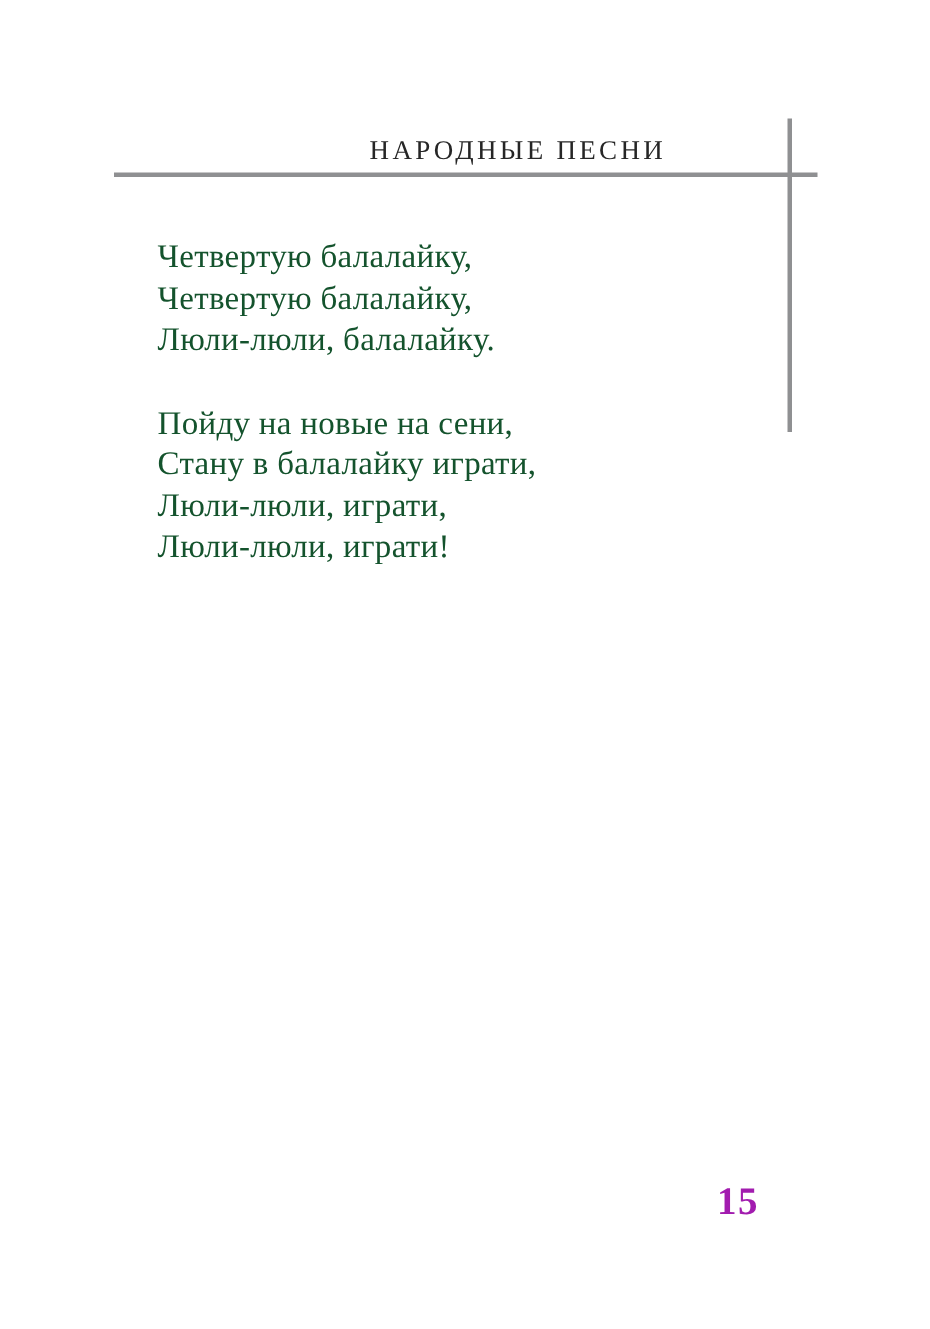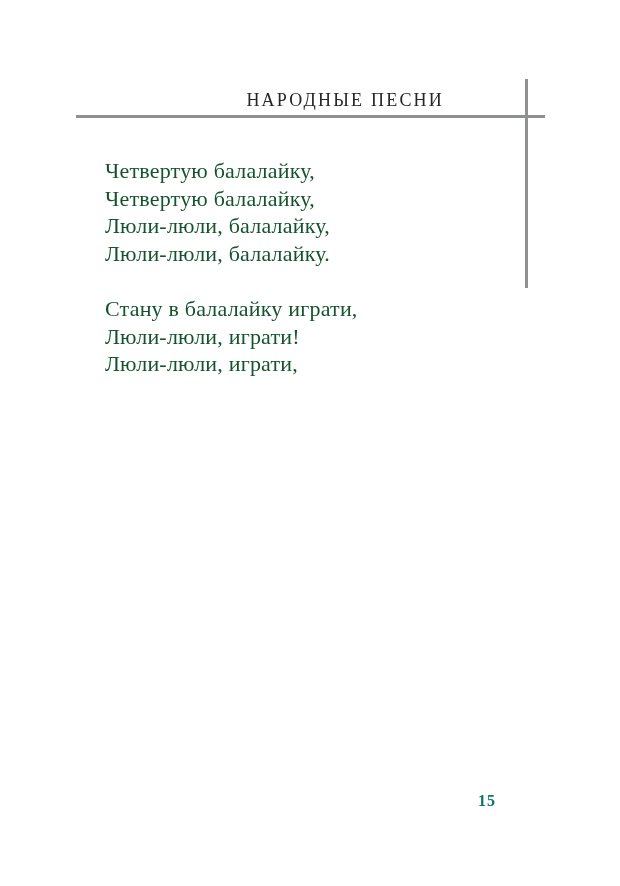--- a/index.html
+++ b/index.html
@@ -53,47 +53,47 @@
     letter-spacing: 0.2px;
   }
   .stanza { margin: 0; }
   .stanza + .stanza { margin-top: 28px; }
   .poem-line { white-space: nowrap; }
   
   .page-number {
     position: absolute;
     left: 478px;
     top: 790px;
-    font-size: 16px;
+    font-size: 26px;
     line-height: 22px;
     font-weight: bold;
-    color: #0f766e;
+    color: #a21caf;
     letter-spacing: 1px;
   }
 </style>
 </head>
 <body>
 
 <div class="page">
 
   <span class="header-title">НАРОДНЫЕ ПЕСНИ</span>
 
   <div class="hrule"></div>
 
   <div class="vrule"></div>
 
   <div class="poem">
     <div class="stanza">
       <div class="poem-line">Четвертую балалайку,</div>
       <div class="poem-line">Четвертую балалайку,</div>
-      <div class="poem-line">Люли-люли, балалайку,</div>
       <div class="poem-line">Люли-люли, балалайку.</div>
     </div>
     <div class="stanza">
+      <div class="poem-line">Пойду на новые на сени,</div>
       <div class="poem-line">Стану в балалайку играти,</div>
+      <div class="poem-line">Люли-люли, играти,</div>
       <div class="poem-line">Люли-люли, играти!</div>
-      <div class="poem-line">Люли-люли, играти,</div>
     </div>
   </div>
 
   <div class="page-number">15</div>
 
 </div>
 
 </body></html>

